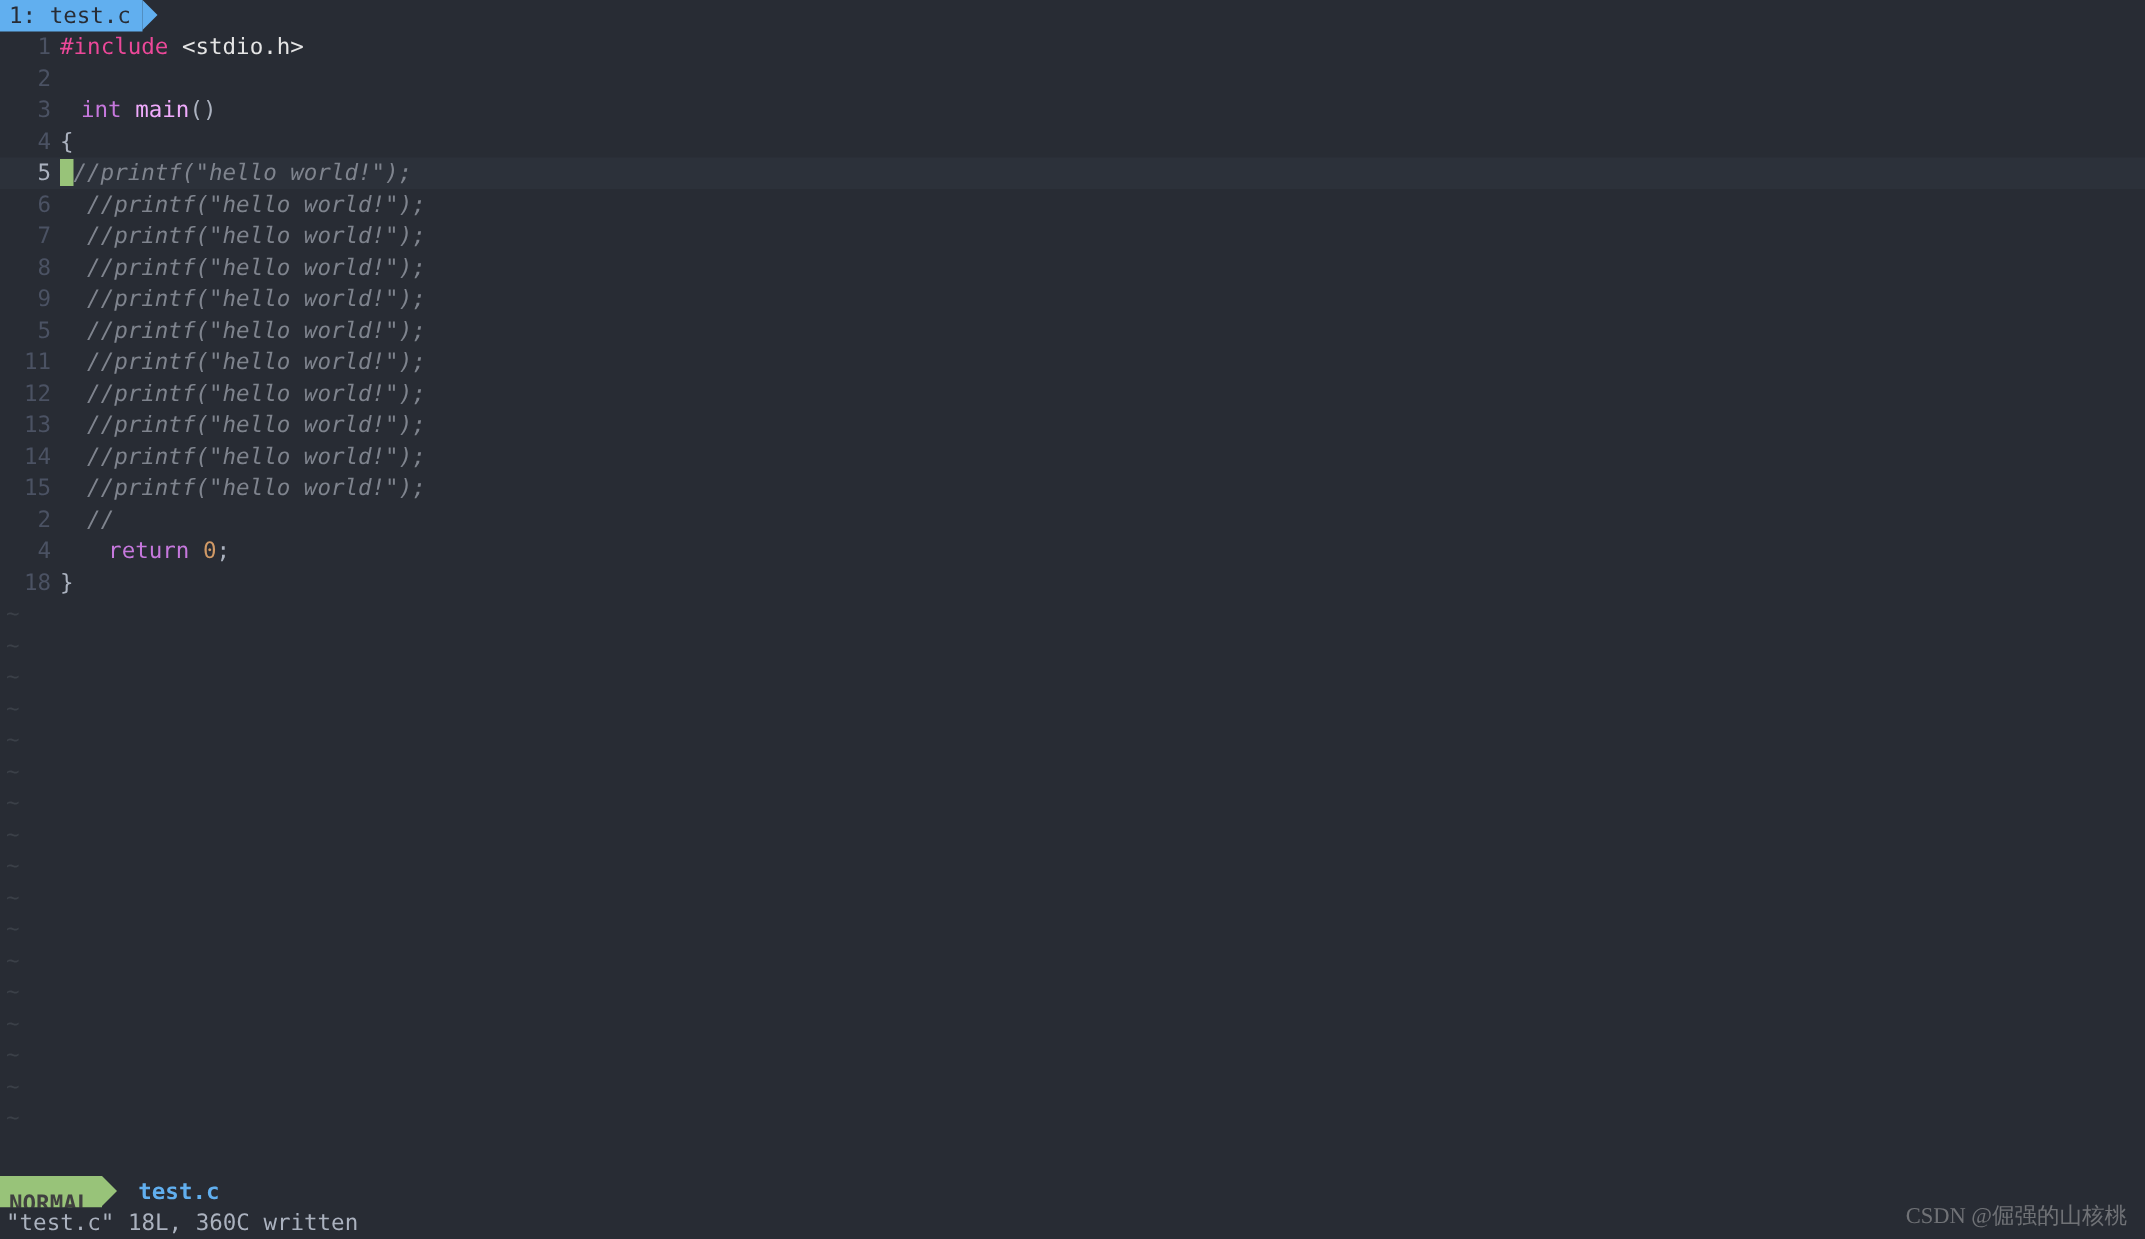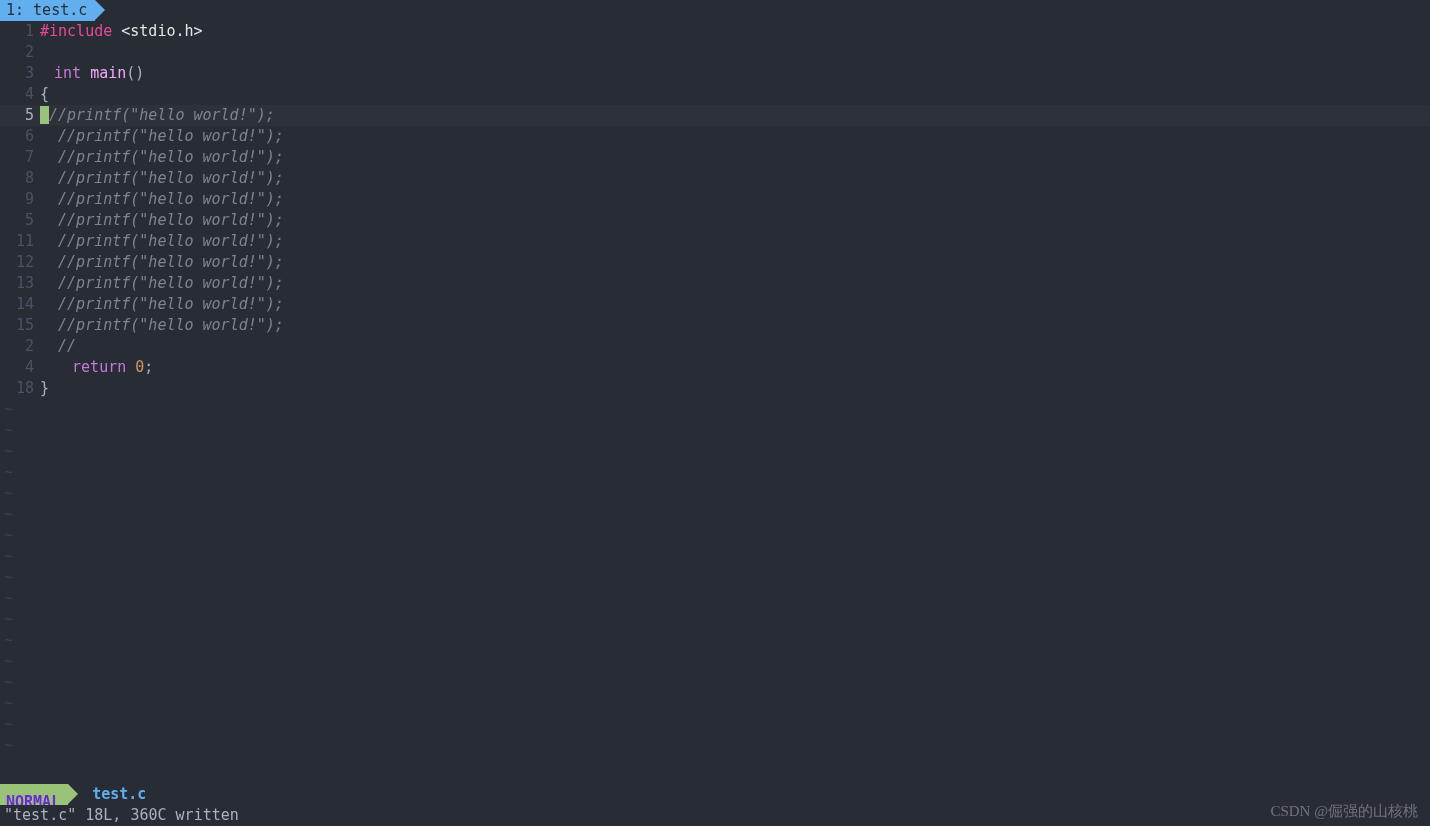--- a/index.html
+++ b/index.html
@@ -69,21 +69,21 @@
     position: absolute;
     bottom: 21px;
     left: 0; right: 0;
     height: 21px;
     background: #282c34;
     display: flex;
     align-items: center;
   }
   .mode-pill {
     background: #98c379;
-    color: #6d28d9;
+    color: #404040;
     font-weight: bold;
     padding: 15px 8px 0 6px;
     height: 21px;
     display: flex;
     align-items: center;
     position: relative;
   }
   .mode-pill::after {
     content: "";
     position: absolute;

